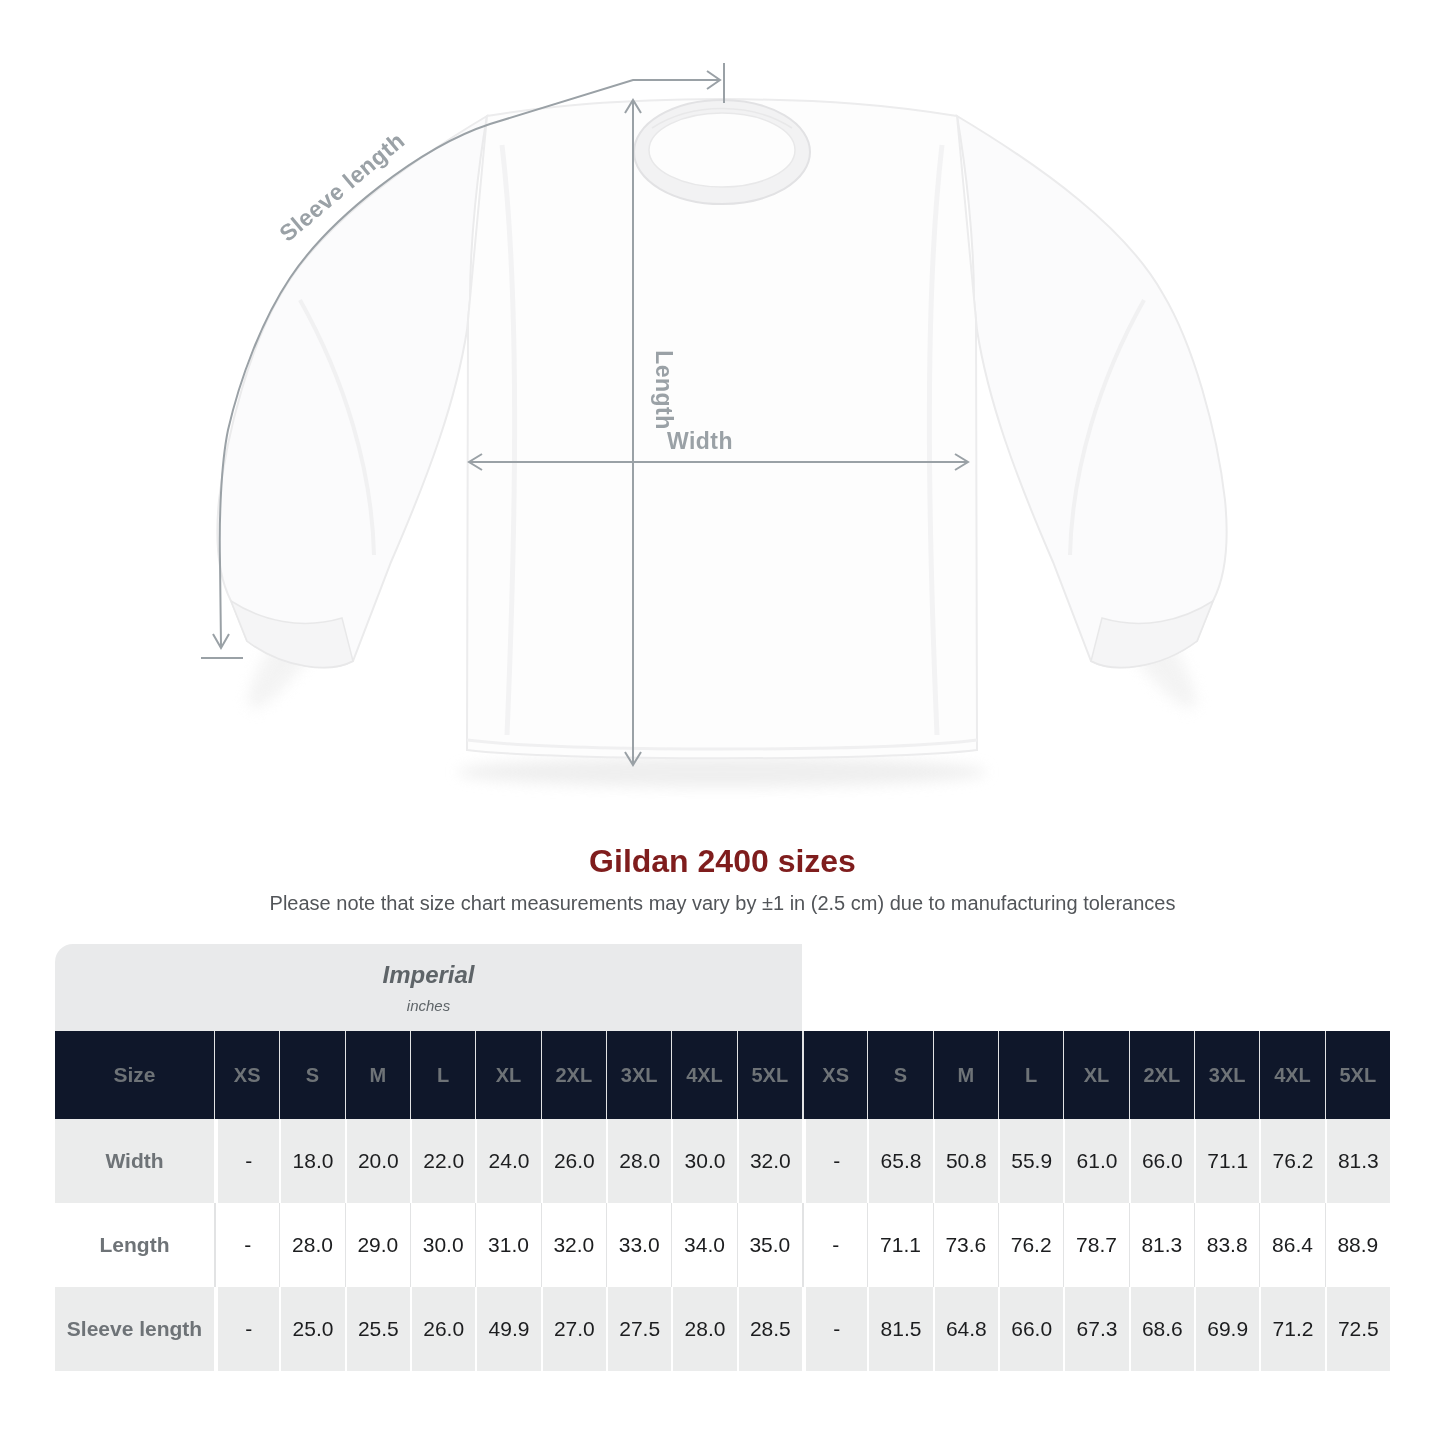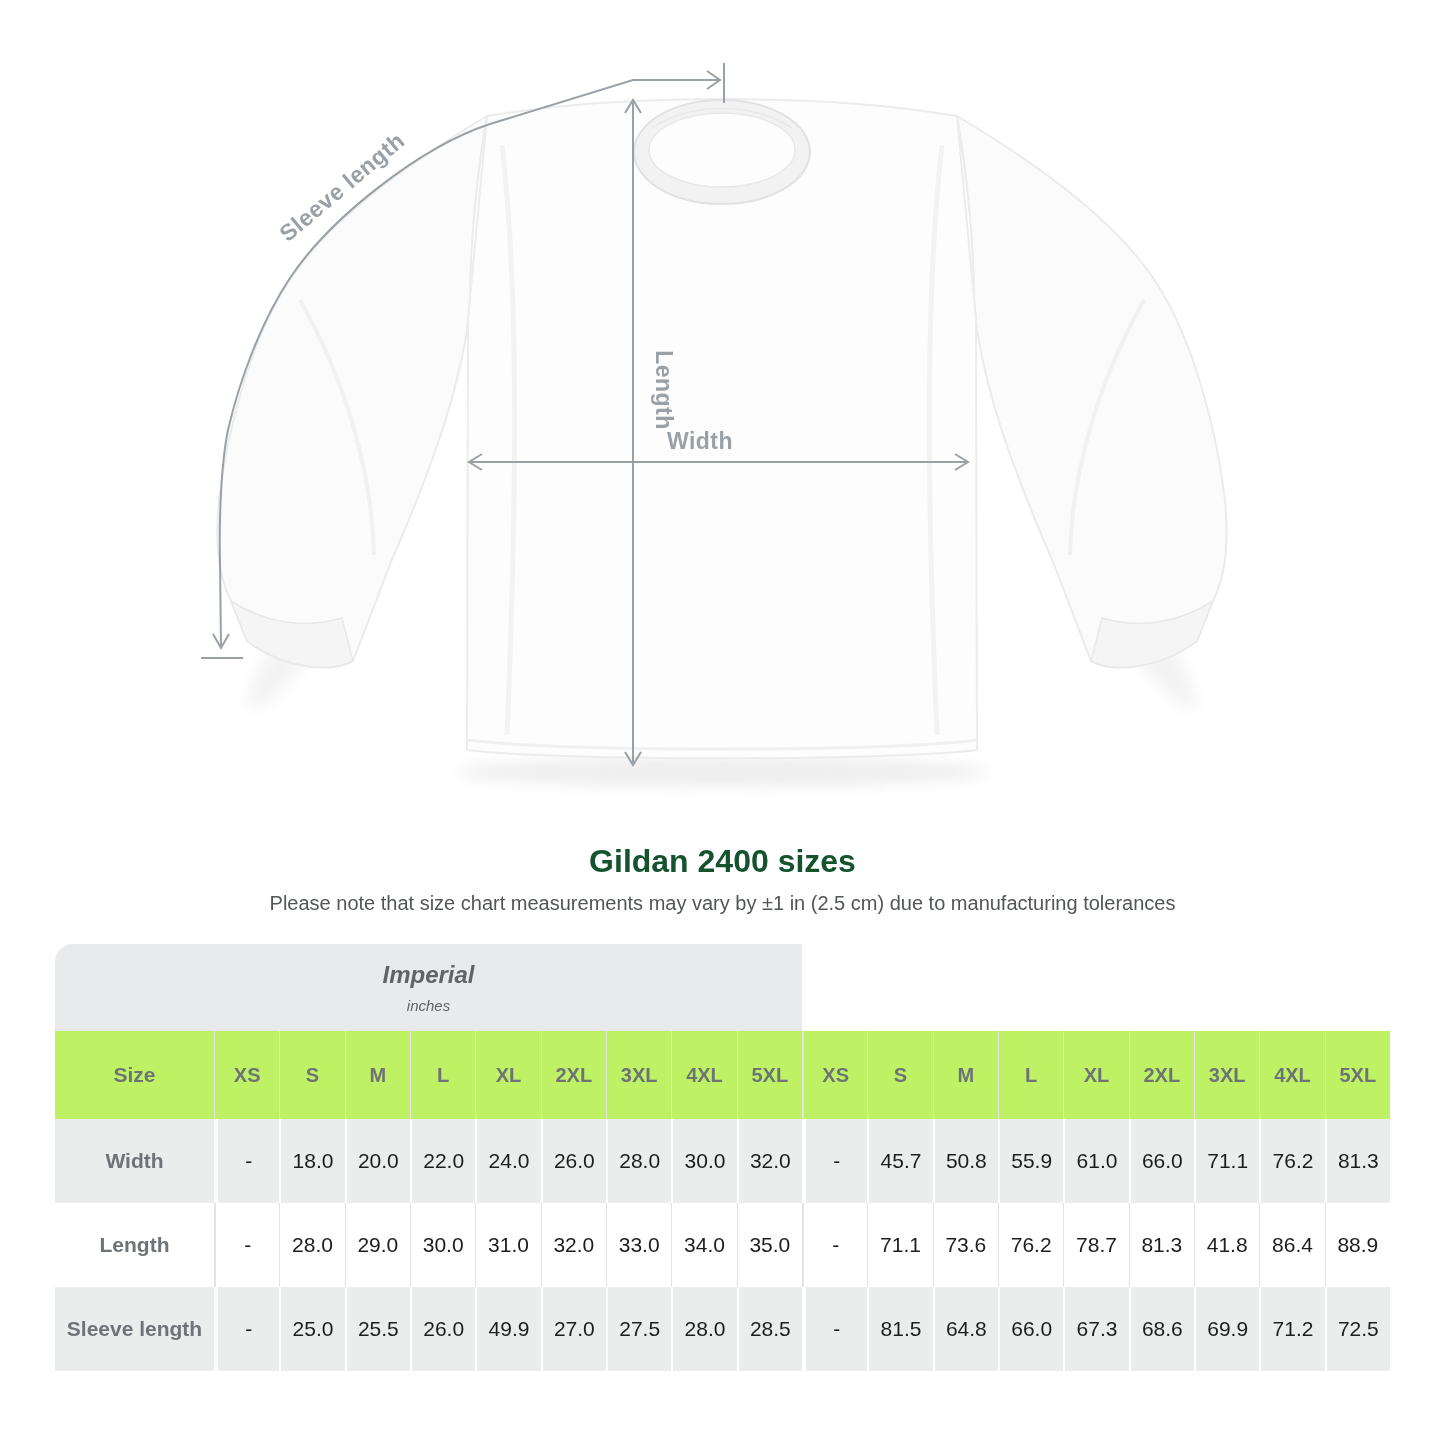--- a/index.html
+++ b/index.html
@@ -18,21 +18,21 @@
     font-weight: bold;
     font-size: 23px;
     letter-spacing: 0.5px;
     fill: #9aa1a6;
   }
 
   
   .chart-title {
     position: absolute; top: 843px; left: 0; width: 100%;
     text-align: center;
-    font-size: 32px; font-weight: bold; color: #14532d;
+    font-size: 32px; font-weight: bold; color: #7f1d1d;
   }
   .chart-subtitle {
     position: absolute; top: 892px; left: 0; width: 100%;
     text-align: center;
     font-size: 20px; color: #525559;
   }
 
   
   .size-table {
     position: absolute; left: 55px; top: 944px;
@@ -46,21 +46,21 @@
     display: flex; flex-direction: column; align-items: center; justify-content: center;
     gap: 8px; font-style: italic; color: #5e6468;
   }
   .g-name { font-size: 24px; font-weight: bold; }
   .g-unit { font-size: 15px; }
 
   .cell { display: flex; align-items: center; justify-content: center; }
 
   .header-row { height: 88px; }
   .header-row .cell {
-    background: #bef264;
+    background: #0f172a;
     border-left: 1px solid #e2e3e4;
     font-weight: bold; font-size: 20px; color: #6e7377;
   }
   .header-row .cell:first-child { border-left: none; font-size: 21px; }
   .header-row .cell:nth-child(11) { border-left-width: 2px; }
 
   .data-row { height: 84px; font-size: 21px; color: #1c1d1f; }
   .gray-row .cell { background: #ebecec; border-left: 2px solid #ffffff; }
   .white-row .cell { background: #ffffff; border-left: 1px solid #e2e3e4; }
   .data-row .cell:first-child { border-left: none; }
@@ -160,21 +160,21 @@
         <div class="cell">-</div>
         <div class="cell">18.0</div>
         <div class="cell">20.0</div>
         <div class="cell">22.0</div>
         <div class="cell">24.0</div>
         <div class="cell">26.0</div>
         <div class="cell">28.0</div>
         <div class="cell">30.0</div>
         <div class="cell">32.0</div>
         <div class="cell">-</div>
-        <div class="cell">45.7</div>
+        <div class="cell">65.8</div>
         <div class="cell">50.8</div>
         <div class="cell">55.9</div>
         <div class="cell">61.0</div>
         <div class="cell">66.0</div>
         <div class="cell">71.1</div>
         <div class="cell">76.2</div>
         <div class="cell">81.3</div>
       </div>
       <div class="t-row data-row white-row">
         <div class="cell row-label">Length</div>
@@ -186,21 +186,21 @@
         <div class="cell">32.0</div>
         <div class="cell">33.0</div>
         <div class="cell">34.0</div>
         <div class="cell">35.0</div>
         <div class="cell">-</div>
         <div class="cell">71.1</div>
         <div class="cell">73.6</div>
         <div class="cell">76.2</div>
         <div class="cell">78.7</div>
         <div class="cell">81.3</div>
-        <div class="cell">41.8</div>
+        <div class="cell">83.8</div>
         <div class="cell">86.4</div>
         <div class="cell">88.9</div>
       </div>
       <div class="t-row data-row gray-row">
         <div class="cell row-label">Sleeve length</div>
         <div class="cell">-</div>
         <div class="cell">25.0</div>
         <div class="cell">25.5</div>
         <div class="cell">26.0</div>
         <div class="cell">49.9</div>

